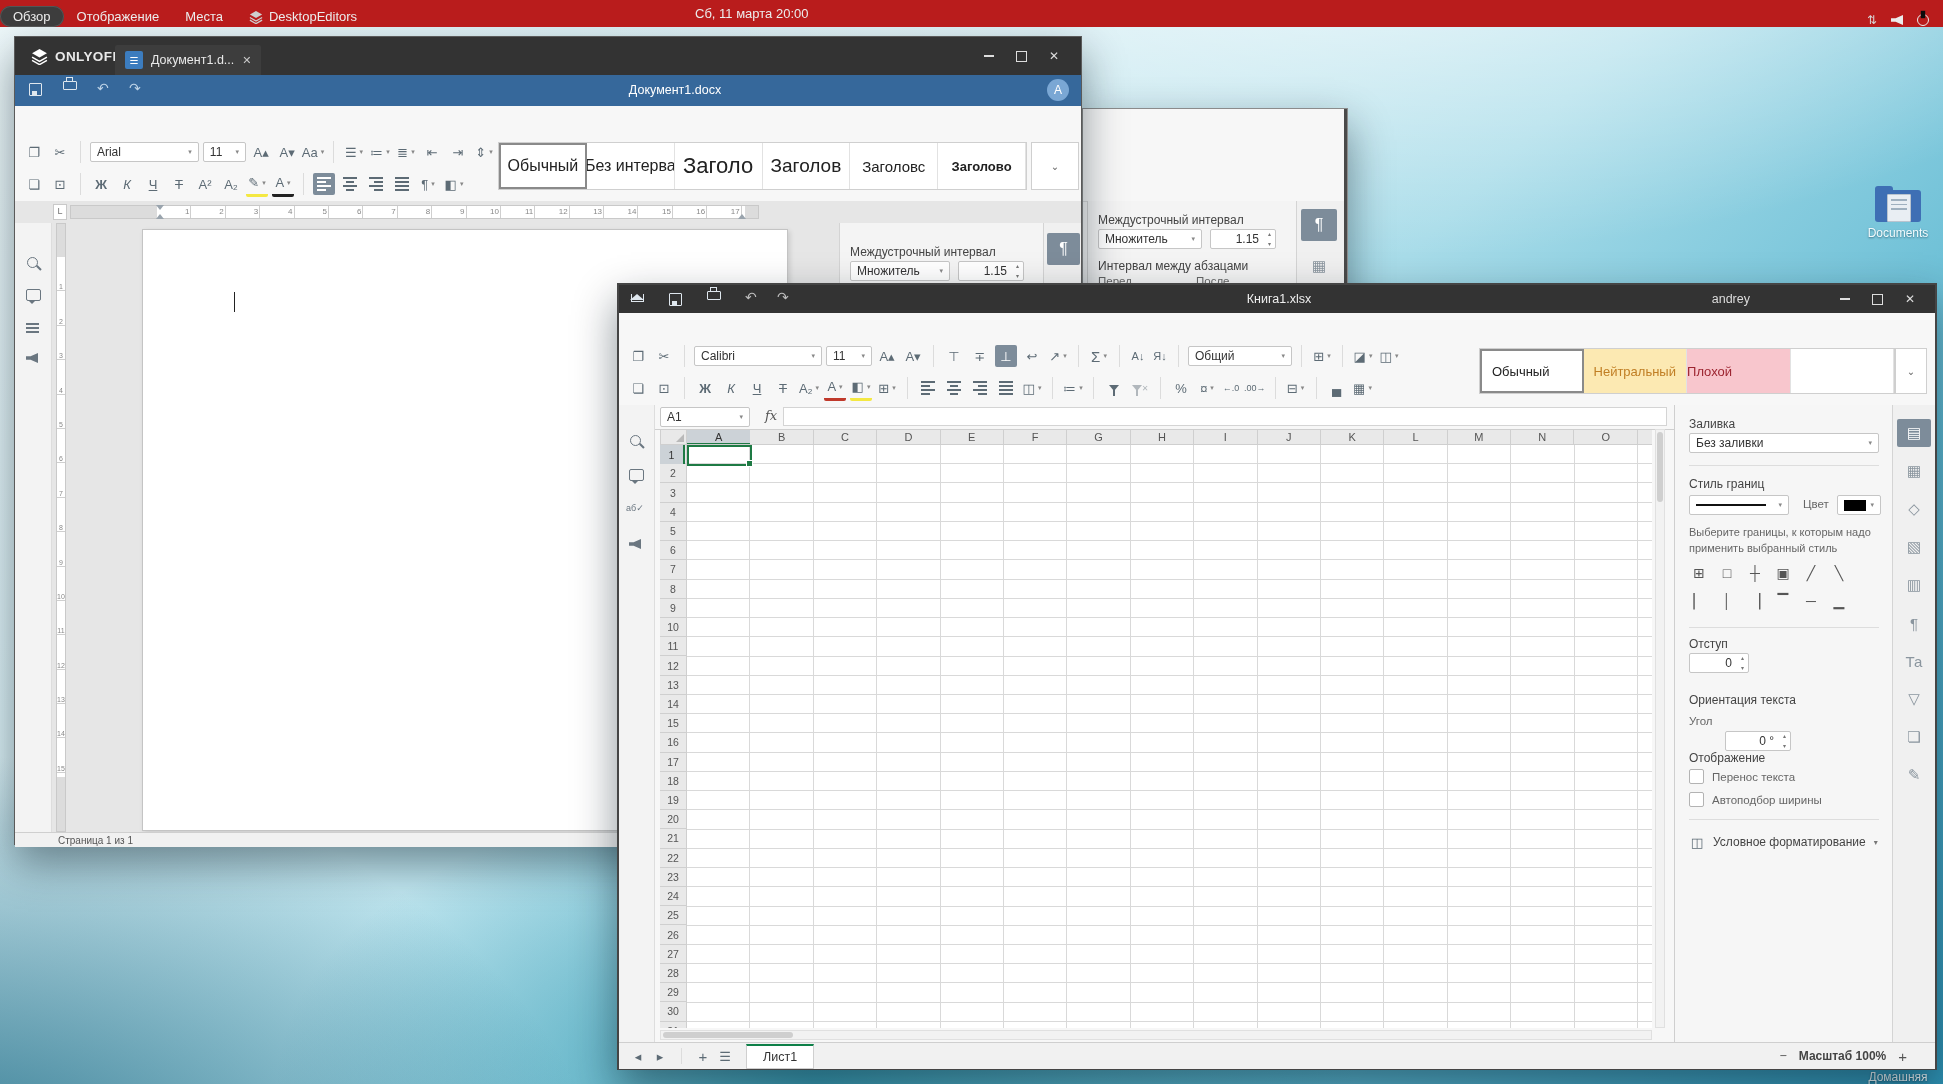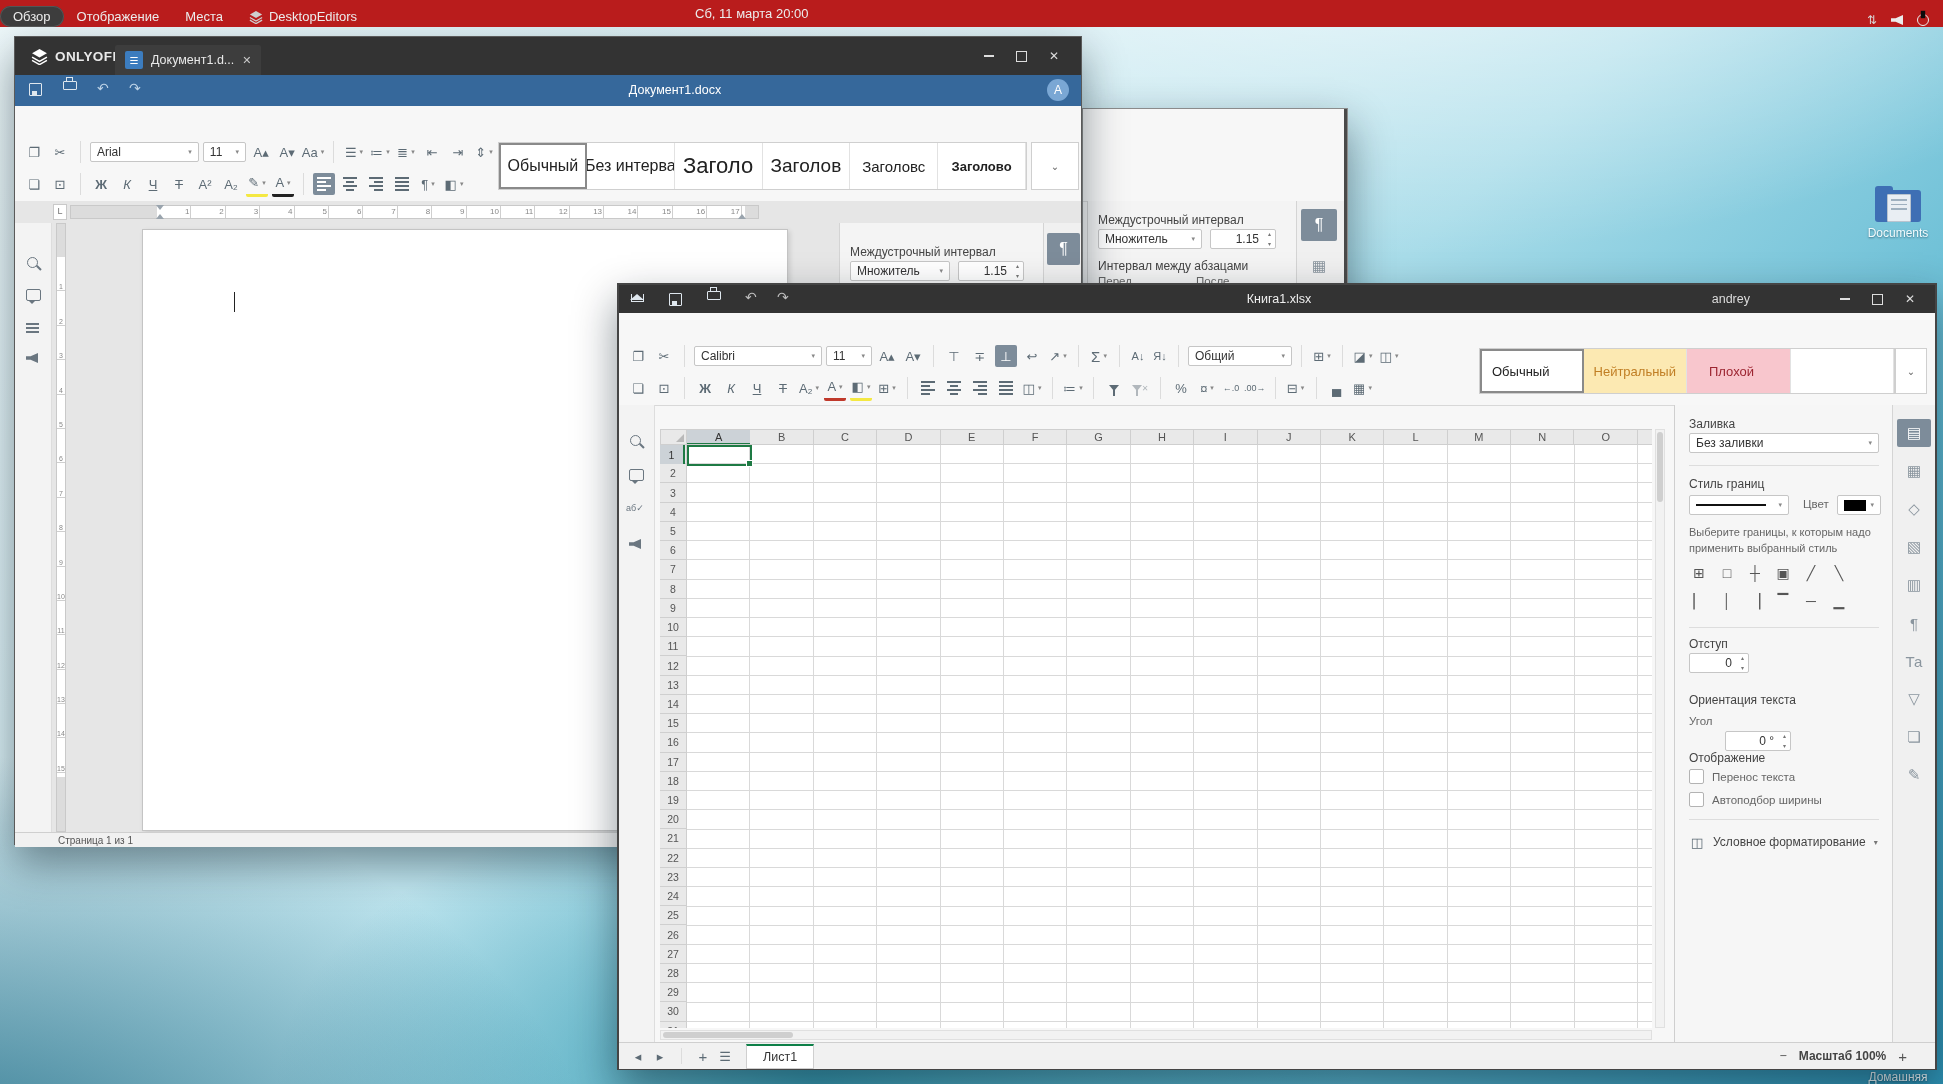--- a/index.html
+++ b/index.html
@@ -541,27 +541,35 @@
       <span class="ico dd">⊟</span>
       <span class="sep"></span>
       <span class="ico">▄</span>
       <span class="ico dd">▦</span>
     </div>
 
     <div class="gal abs" style="left:860px;top:9px;width:416px;height:46px">
       <div style="display:flex;width:100%">
           <span class="gi cs-n selected" style="width: 104px; height: 100%; font-size: 13px; justify-content: flex-start; padding-left: 10px;">Обычный</span>
           <span class="gi cs-neutral" style="width: 104px; height: 100%; font-size: 13px; background: var(--neutral_bg); color: var(--neutral_text); justify-content: flex-start; padding-left: 10px;">Нейтральный</span>
-          <span class="gi cs-bad" style="width: 104px; height: 100%; font-size: 13px; background: var(--bad_bg); color: var(--bad_text); justify-content: flex-start; padding-left: 22px;">Плохой</span>
+          <span class="gi cs-bad" style="width: 104px; height: 100%; font-size: 13px; background: var(--bad_bg); color: var(--bad_text); justify-content: flex-start; padding-left: 0;">Плохой</span>
           <span class="gi cs-empty" style="width:104px;height:100%;font-size:13px"></span>
         </div>
     </div>
     <div class="chevbox abs" style="left:1276px;top:9px;width:32px;height:46px">⌄</div>
   </div>
 
+  <div class="abs" style="left:0;top:120px;width:100%;height:24px;background:#f7f7f7;border-bottom:1px solid #cfcfcf">
+    <div class="tbx abs" style="left:41px;top:2px;width:90px">
+        <span>A1</span>
+        <span style="font-size:7px;color:#888">▾</span>
+      </div>
+    <span class="abs" style="left:146px;top:3px;font-family:'DejaVu Serif',serif;font-style:italic;font-size:13px;color:#555">fx</span>
+    <div class="abs" style="left:164px;top:2px;width:884px;height:19px;background:#fff;border:1px solid #d4d4d4;box-sizing:border-box"></div>
+  </div>
 
   <div class="abs" style="left:0;top:120px;width:35px;height:637px;background:#f3f3f3;border-right:1px solid #ddd">
     <span class="abs flex" style="left:11px;top:30px">
         <span class="mag"></span>
       </span>
     <span class="abs flex" style="left:10px;top:64px">
         <span class="bub"></span>
       </span>
     <span class="abs" style="left:7px;top:98px;font-size:9px;color:#6a7680"><span>аб</span>✓</span>
     <span class="abs flex" style="left:10px;top:134px">

